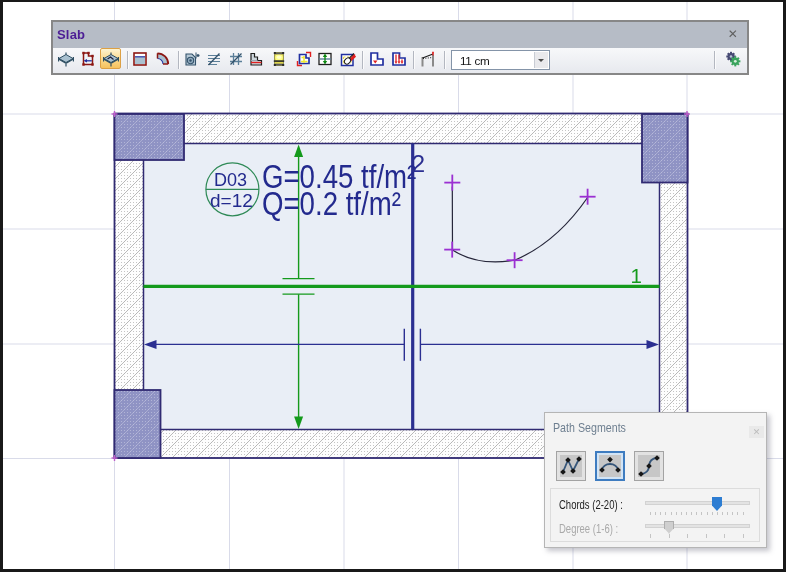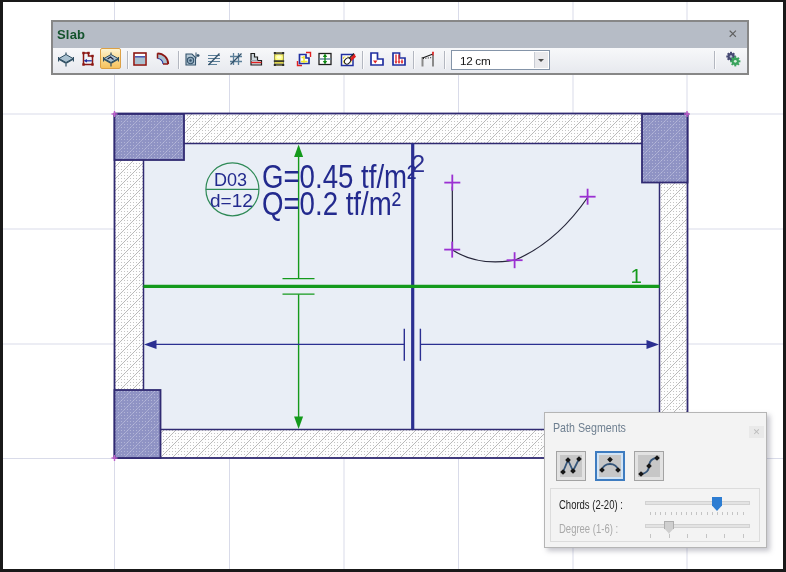--- a/index.html
+++ b/index.html
@@ -138,21 +138,21 @@
       <line x1="687" y1="111" x2="687" y2="117"></line>
     <line x1="111.5" y1="458" x2="117.5" y2="458"></line>
       <line x1="114.5" y1="455" x2="114.5" y2="461"></line>
   </g>
 </svg>
 
 <style>
   #tb{position:absolute;left:51px;top:20px;width:698px;height:55px;
       border:2px solid #878787;box-sizing:border-box;background:#eef0f4;}
   #tb .tit{height:26px;background:#b6bcc6;position:relative;}
-  #tb .tit span{font-size:13px;font-weight:bold;color:#14532d;
+  #tb .tit span{font-size:13px;font-weight:bold;color:#4c1d95;
       position:absolute;left:4px;top:5px;letter-spacing:0.2px;}
   #tb .tit .x{position:absolute;left:auto;right:6px;top:5px;font-size:12px;color:#5f5f5f;
       font-weight:normal;width:16px;text-align:center;}
   #tb .row{position:relative;height:25px;
       background:linear-gradient(#f7f8fa,#e7e9ee);}
   .ti{position:absolute;top:3px;width:16px;height:16px;}
   .sep{position:absolute;top:3px;width:1px;height:18px;background:#b3b7c0;
       border-right:1px solid #fbfbfc;}
   .hl{position:absolute;left:47px;top:0px;width:21px;height:21px;
       background:linear-gradient(#fdf4d2,#fbd88a 55%,#f6c25e);
@@ -277,21 +277,21 @@
   <svg class="ti" style="left:366.5px">
     <rect x="1.5" y="6" width="2" height="9.5" fill="#8a8a8a"></rect>
     <rect x="12" y="3.5" width="2" height="12" fill="#8a8a8a"></rect>
     <line x1="2.5" y1="7" x2="13" y2="3" stroke="#1a1a1a" stroke-width="1.1"></line>
     <line x1="3" y1="7.5" x2="12.5" y2="6.5" stroke="#1a1a1a" stroke-width="1" stroke-dasharray="1,1.4"></line>
     <line x1="13" y1="4.5" x2="13" y2="1" stroke="#e02020" stroke-width="1.3"></line>
     <polygon points="13,0 11.9,2.4 14.1,2.4" fill="#e02020"></polygon>
   </svg>
   <div class="sep" style="left:390.5px"></div>
   <div class="cmb" style="left:398px;width:99px">
-        <span class="t">12 cm</span>
+        <span class="t">11 cm</span>
         <span class="a"></span>
       </div>
   <div class="sep" style="left:660.5px"></div>
   <svg class="ti" style="left:672px">
     <g fill="#474a74">
       <circle cx="6" cy="5.5" r="3.4"></circle>
       <rect x="5" y="0.8" width="2" height="9.4"></rect>
       <rect x="1.3" y="4.5" width="9.4" height="2"></rect>
       <rect x="5" y="0.8" width="2" height="9.4" transform="rotate(45 6 5.5)"></rect>
       <rect x="5" y="0.8" width="2" height="9.4" transform="rotate(-45 6 5.5)"></rect>

